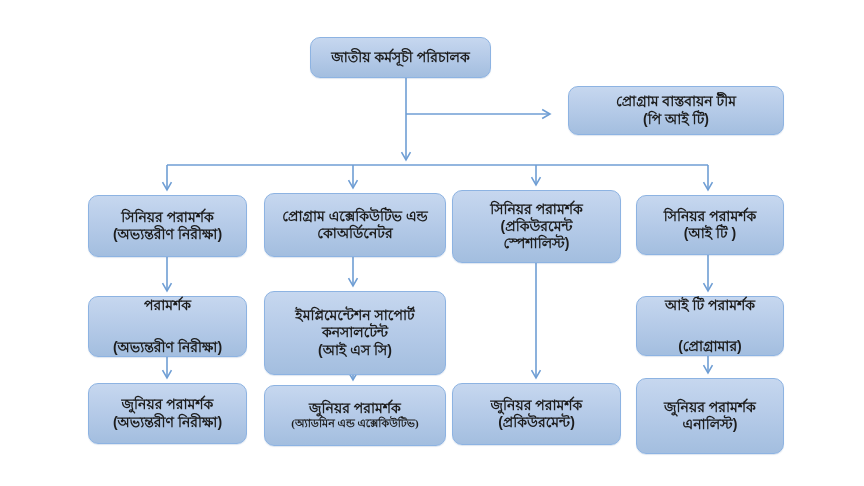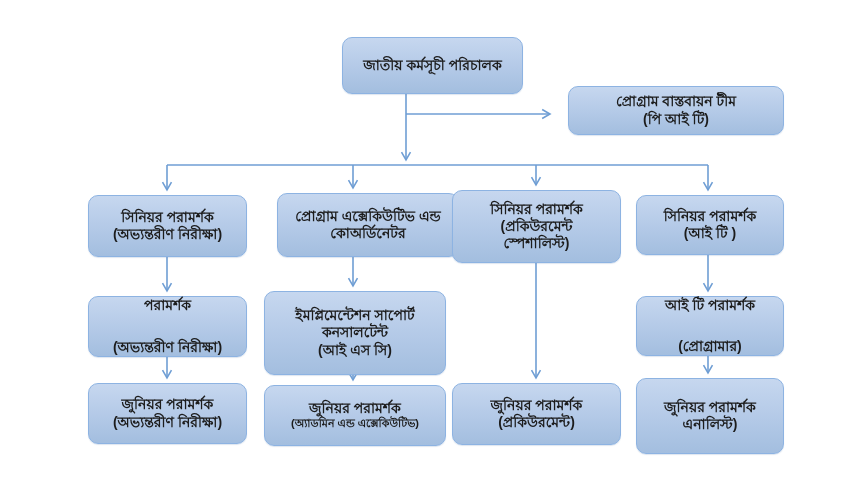--- a/index.html
+++ b/index.html
@@ -20,21 +20,21 @@
     display:flex;flex-direction:column;
     align-items:center;justify-content:center;
     color:#1c1c1c;
     text-align:center;
     font-size:14px;
     line-height:1.22;
     font-weight:600;
     box-shadow:0 1px 1px rgba(120,150,190,0.25);
   }
   .node .line{white-space:nowrap;}
-  .node .line.small{font-size:11px;font-weight:600;}
+  .node .line.small{font-size:11px;font-weight:600;font-family:Liberation Serif, serif;}
   svg line{stroke:#6f9ed4;stroke-width:1.6;}
 </style>
 </head>
 <body>
 
 <div id="canvas">
 
   <svg id="connectors" viewBox="0 0 864 486" xmlns="http://www.w3.org/2000/svg">
     <defs>
       <marker id="arrow" viewBox="0 0 10 10" refX="8.5" refY="5" markerWidth="7" markerHeight="7" orient="auto">
@@ -58,35 +58,35 @@
 
     <line x1="353" y1="257" x2="353" y2="286" marker-end="url(#arrow)"></line>
     <line x1="353" y1="367" x2="353" y2="380" marker-end="url(#arrow)"></line>
 
     <line x1="536" y1="263" x2="536" y2="378" marker-end="url(#arrow)"></line>
 
     <line x1="708" y1="255" x2="708" y2="291" marker-end="url(#arrow)"></line>
     <line x1="708" y1="356" x2="708" y2="373" marker-end="url(#arrow)"></line>
   </svg>
 
-  <div class="node" style="left:310px;top:37px;width:181px;height:57px;margin-left:32px;">
+  <div class="node" style="left:310px;top:37px;width:181px;height:41px;">
     <div class="line">জাতীয় কর্মসূচী পরিচালক</div>
   </div>
 
   <div class="node" style="left:556px;top:86px;width:216px;height:49px;margin-left:12px;">
     <div class="line">প্রোগ্রাম বাস্তবায়ন টীম</div>
     <div class="line">(পি আই টি)</div>
   </div>
 
   <div class="node" style="left:88px;top:195px;width:159px;height:62px;">
     <div class="line">সিনিয়র পরামর্শক</div>
     <div class="line">(অভ্যন্তরীণ নিরীক্ষা)</div>
   </div>
 
-  <div class="node" style="left:264px;top:193px;width:182px;height:64px;margin-left:13px;">
+  <div class="node" style="left:264px;top:193px;width:182px;height:64px;">
     <div class="line">প্রোগ্রাম এক্সেকিউটিভ এন্ড</div>
     <div class="line">কোঅর্ডিনেটর</div>
   </div>
 
   <div class="node" style="left:452px;top:190px;width:169px;height:73px;">
     <div class="line">সিনিয়র পরামর্শক</div>
     <div class="line">(প্রকিউরমেন্ট</div>
     <div class="line">স্পেশালিস্ট)</div>
   </div>
 

